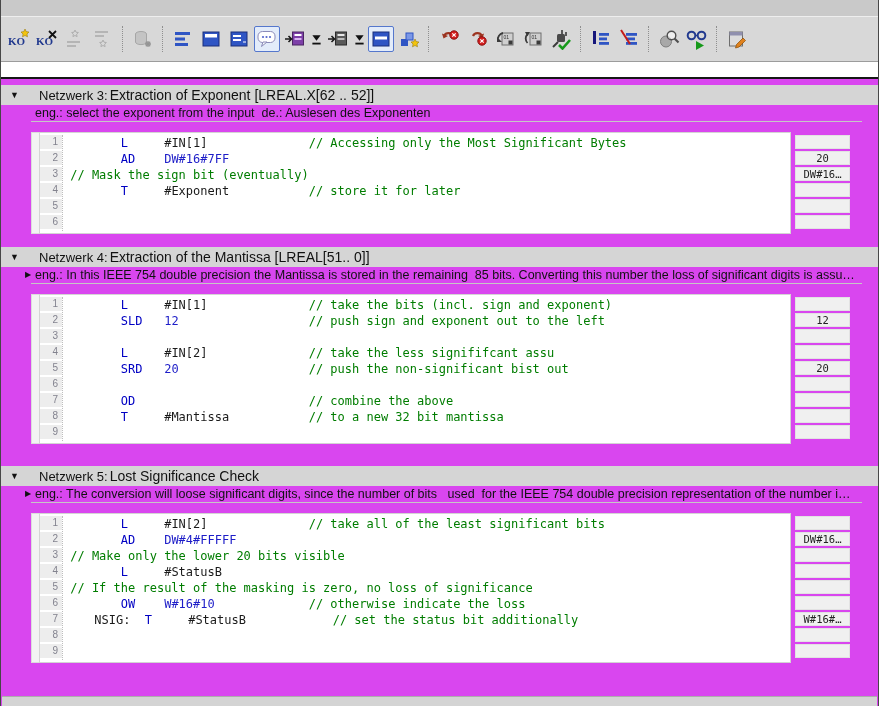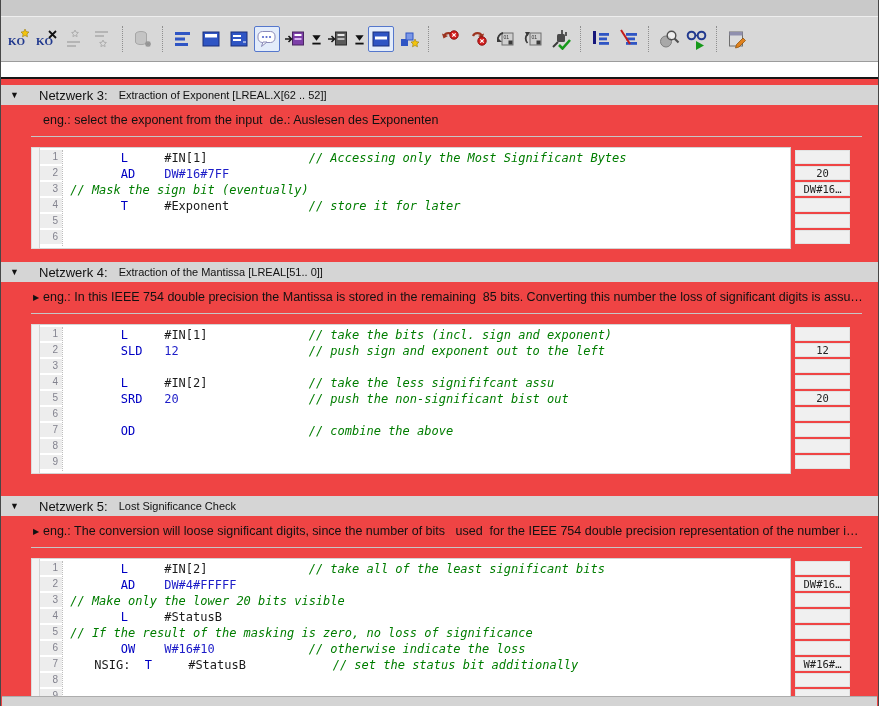--- a/index.html
+++ b/index.html
@@ -1,52 +1,52 @@
 <!DOCTYPE html>
 <html><head>
 <meta charset="utf-8">
 <style>
   html,body{margin:0;padding:0;background:#fff;}
   body{width:879px;height:706px;font-family:"Liberation Sans",sans-serif;position:relative;overflow:hidden;}
-  .window{position:absolute;inset:0;border-left:1px solid #474747;border-right:1px solid #474747;box-sizing:border-box;background:#ef4444;}
+  .window{position:absolute;inset:0;border-left:1px solid #474747;border-right:1px solid #474747;box-sizing:border-box;background:#d946ef;}
   
   .titlebar{height:16px;background:#c9c9c9;border-bottom:1px solid #eee;}
   .toolbar{height:44px;background:#d8d8d8;border-bottom:1px solid #9c9c9c;display:flex;align-items:center;padding:0 4px;}
   .tbtn{width:26px;height:26px;display:flex;align-items:center;justify-content:center;border:1px solid transparent;border-radius:2px;margin:0 1px;background:transparent;padding:0;}
   .tbtn.active{background:#e3ecfa;border-color:#5577cc;}
   .tbtn.dim{filter:grayscale(1);opacity:.55;}
   .tdd{width:13px;height:26px;display:flex;align-items:center;justify-content:center;border:1px solid transparent;margin:0 1px;background:transparent;padding:0;}
   .tsep{width:1px;height:26px;border-left:1px dotted #8f8f8f;margin:0 5px;}
   .white-gap{height:15px;background:#fff;}
   .black-rule{height:2px;background:#161616;}
   
   #networks{padding-top:6px;}
   .net-header{height:20px;background:#d5d5d5;display:flex;align-items:center;margin:0;}
   .net:nth-child(2) .net-header{margin-top:13px;}
   .net:nth-child(3) .net-header{margin-top:22px;}
   .tri{font-size:9px;color:#111;margin-left:9px;width:12px;}
   .net-name{font-weight:normal;font-size:13px;color:#111;margin-left:17px;}
-  .net-title{font-size:11px;color:#111;margin-left:11px;}
-  .net-comment{display:flex;align-items:center;height:30px;margin-left:32px;}
+  .net-title{font-size:14px;color:#111;margin-left:2px;}
+  .net-comment{display:flex;align-items:center;height:15px;margin-left:24px;}
   .expander{font-size:8px;color:#111;width:10px;}
   .expander.hide{visibility:hidden;}
   .comment-text{font-size:12.5px;color:#111;white-space:pre;}
   .rule{height:1px;background:#c6c6c6;margin:1px 16px 0 30px;}
   .code-wrap{display:flex;margin:10px 0 12px 30px;}
   .lmargin{width:7px;background:#f3f3f3;border:1px solid #dcdcdc;border-right:0;}
   .codebox{display:flex;border:1px solid #d4d4d4;background:#fff;padding:2px 0;}
   .gutter{width:22px;border-right:1px dotted #bdbdbd;}
   .gcell{height:15px;margin-bottom:1px;background:#ededed;border-bottom:1px solid #fff;box-sizing:border-box;font-size:10px;line-height:14px;text-align:right;padding-right:4px;color:#82828e;}
   .code{width:727px;}
   .code-line{height:16px;font-family:"DejaVu Sans Mono",monospace;font-size:12px;line-height:16px;white-space:pre;}
   .op{color:#0000c3;}
   .cst{color:#1d1dc8;}
   .vr{color:#1a1a1a;}
   .lbl{color:#1a1a1a;margin-left:24px;}
-  .cmt{color:#007d00;font-style:italic;}
+  .cmt{color:#007d00;}
   .plain{color:#000;}
   .vals{width:55px;margin-left:4px;padding-top:3px;}
   .vcell{height:14px;margin-bottom:2px;background:#f0f0f0;border:1px solid #e2e2e2;box-sizing:border-box;font-family:"DejaVu Sans Mono",monospace;font-size:10.5px;line-height:12px;text-align:center;color:#222;}
   .footer{position:absolute;left:1px;right:1px;bottom:0;height:9px;background:#d4d4d4;border-top:1px solid #adadad;}
   svg{display:block;}
 </style>
 </head>
 <body>
 
 <div class="window">
@@ -312,20 +312,21 @@
               <div class="gcell">9</div>
             </div>
             <div class="code">
               <div class="code-line"><span class="plain">        </span><span class="op">L     </span><span class="vr">#IN[1]              </span><span class="cmt">// take the bits (incl. sign and exponent)</span></div>
               <div class="code-line"><span class="plain">        </span><span class="op">SLD   </span><span class="cst">12                  </span><span class="cmt">// push sign and exponent out to the left</span></div>
               <div class="code-line"></div>
               <div class="code-line"><span class="plain">        </span><span class="op">L     </span><span class="vr">#IN[2]              </span><span class="cmt">// take the less signififcant assu</span></div>
               <div class="code-line"><span class="plain">        </span><span class="op">SRD   </span><span class="cst">20                  </span><span class="cmt">// push the non-significant bist out</span></div>
               <div class="code-line"></div>
               <div class="code-line"><span class="plain">        </span><span class="op">OD    </span><span class="plain">                    </span><span class="cmt">// combine the above</span></div>
+              <div class="code-line"><span class="plain">        </span><span class="op">T     </span><span class="vr">#Mantissa           </span><span class="cmt">// to a new 32 bit mantissa</span></div>
               <div class="code-line"></div>
             </div>
           </div>
           <div class="vals">
             <div class="vcell"></div>
             <div class="vcell">12</div>
             <div class="vcell"></div>
             <div class="vcell"></div>
             <div class="vcell">20</div>
             <div class="vcell"></div>

